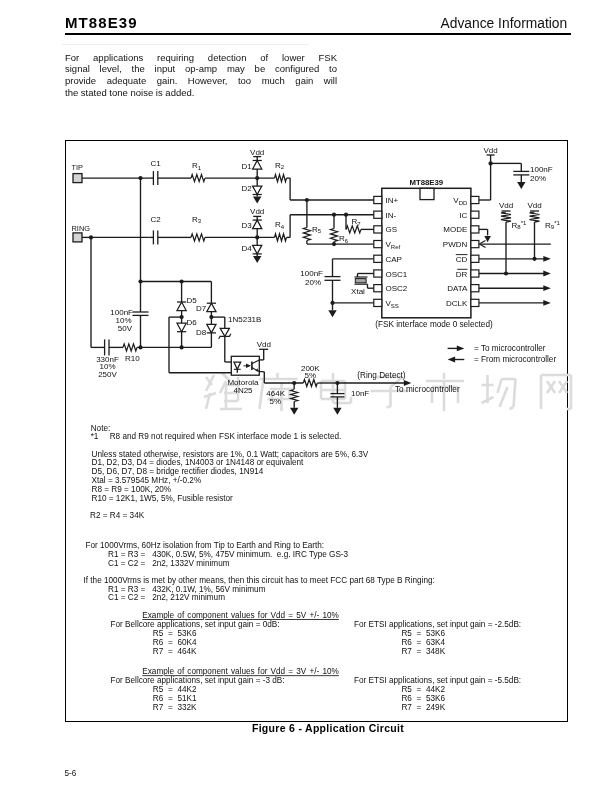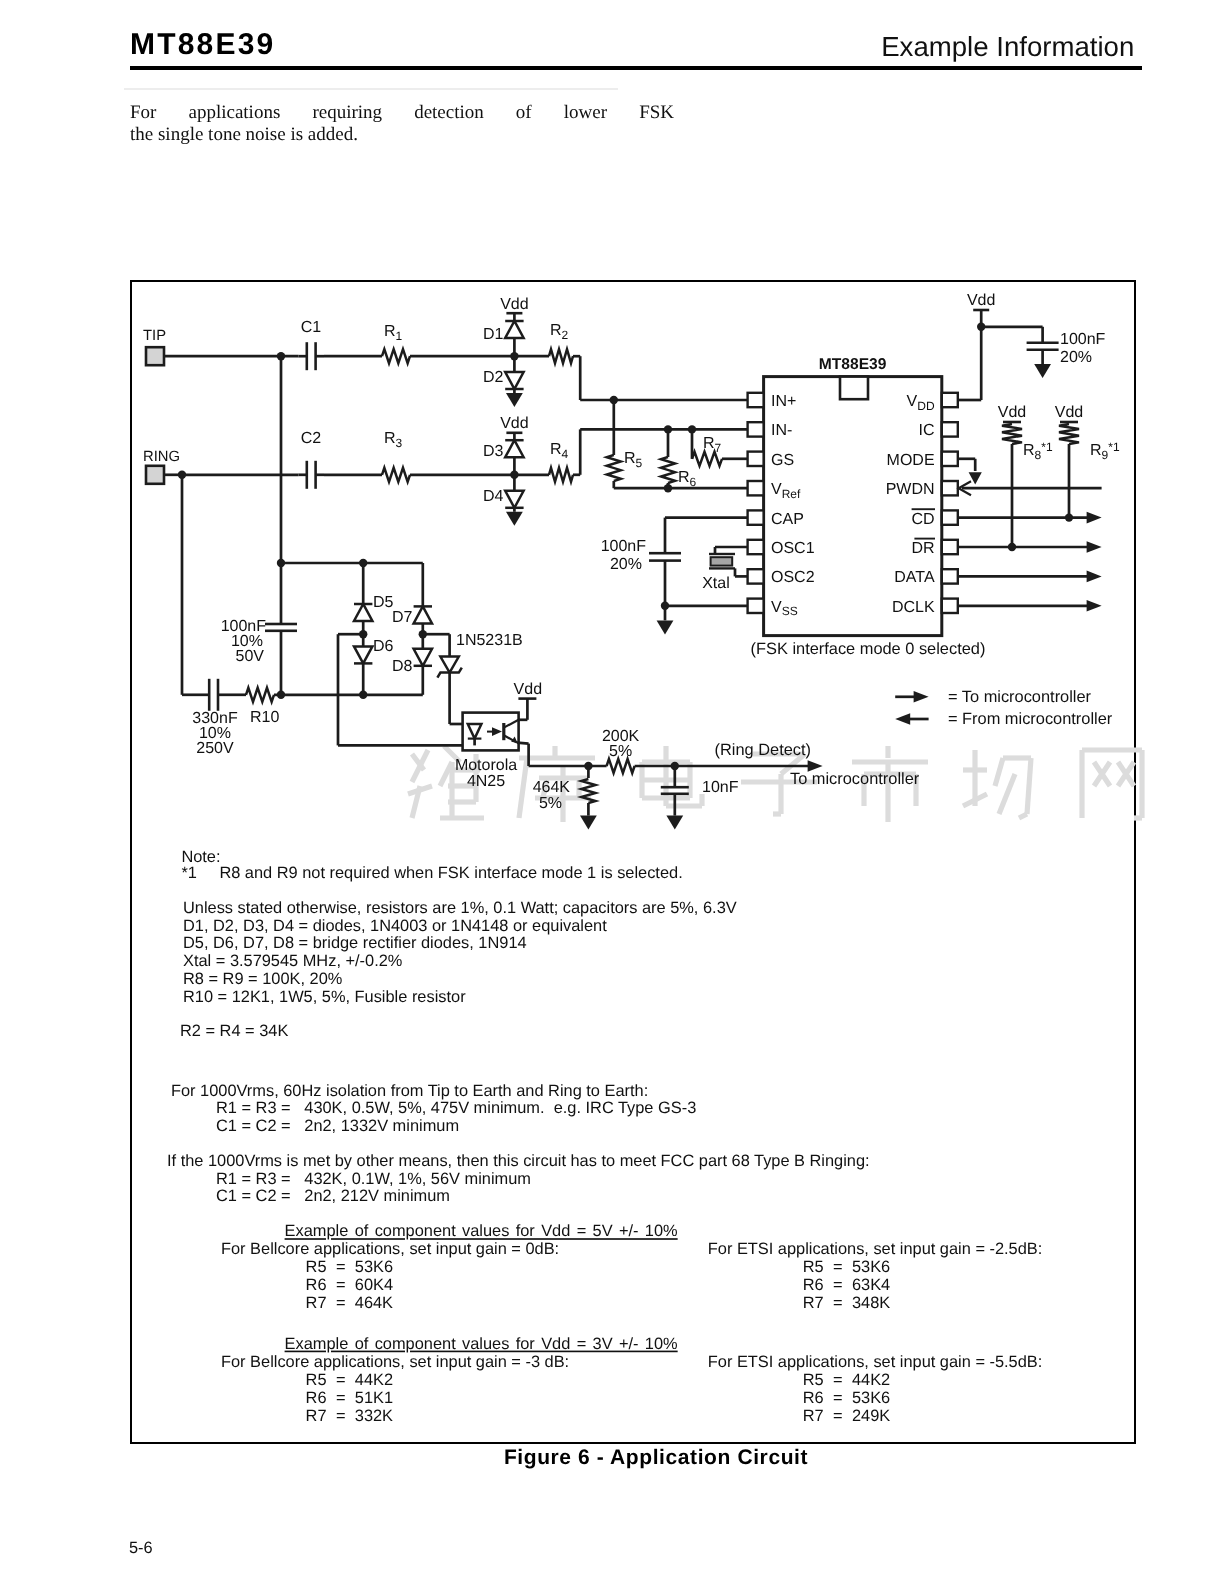--- a/index.html
+++ b/index.html
@@ -2,35 +2,37 @@
 <html><head>
 <meta charset="utf-8">
 <style>
 html,body{margin:0;padding:0;background:#fff;}
 #page{position:relative;width:612px;height:792px;background:#ffffff;overflow:hidden;
   font-family:"Liberation Sans",sans-serif;margin-left:29px;}
 .hdrleft{position:absolute;left:36px;top:13.5px;font-size:15px;font-weight:bold;color:#000;letter-spacing:1.1px;}
 .hdrright{position:absolute;left:411.6px;top:16.2px;font-size:13.8px;color:#111;}
 .hdrline{position:absolute;left:36px;top:33px;width:505.5px;height:1.9px;background:#000;}
 .para{position:absolute;left:36px;top:51.5px;width:272px;font-size:9.5px;line-height:11.7px;color:#111;}
-.para div{text-align:justify;height:11.7px;overflow:hidden;font-family:Liberation Serif, serif;}
+.para div{text-align:justify;height:11.7px;overflow:hidden;}
 .para div span.j{display:inline-block;width:100%;height:0;}
 .figbox{position:absolute;box-sizing:border-box;left:35.5px;top:140.3px;width:503.5px;height:581.5px;border:1.7px solid #000;}
 .artifact{position:absolute;left:33px;top:43.6px;width:247px;height:1px;background:#ededed;}
 </style>
 </head>
 <body>
 <div id="page">
 <div class="hdrleft">MT88E39</div>
-<div class="hdrright">Example Information</div>
+<div class="hdrright">Advance Information</div>
 <div class="hdrline"></div>
 <div class="artifact"></div>
 <div class="para">
 <div>For applications requiring detection of lower FSK<span class="j"></span></div>
-<div>the single tone noise is added.</div>
+<div>signal level, the input op-amp may be configured to<span class="j"></span></div>
+<div>provide adequate gain. However, too much gain will<span class="j"></span></div>
+<div>the stated tone noise is added.</div>
 </div>
 <div class="figbox"></div>
 <svg width="612" height="792" viewBox="0 0 612 792" style="position:absolute;left:0;top:0;">
 <line x1="177.0" y1="377" x2="183.0" y2="385" stroke="#dcdcdc" stroke-width="2.6"></line>
 <line x1="185.0" y1="375" x2="177.0" y2="391" stroke="#dcdcdc" stroke-width="2.6"></line>
 <line x1="175.0" y1="397" x2="187.0" y2="393" stroke="#dcdcdc" stroke-width="2.6"></line>
 <line x1="181.0" y1="393" x2="177.0" y2="409" stroke="#dcdcdc" stroke-width="2.6"></line>
 <line x1="197.0" y1="381" x2="191.0" y2="393" stroke="#dcdcdc" stroke-width="2.6"></line>
 <line x1="193.0" y1="373" x2="201.0" y2="381" stroke="#dcdcdc" stroke-width="2.6"></line>
 <line x1="197.0" y1="381" x2="197.0" y2="409" stroke="#dcdcdc" stroke-width="2.6"></line>

